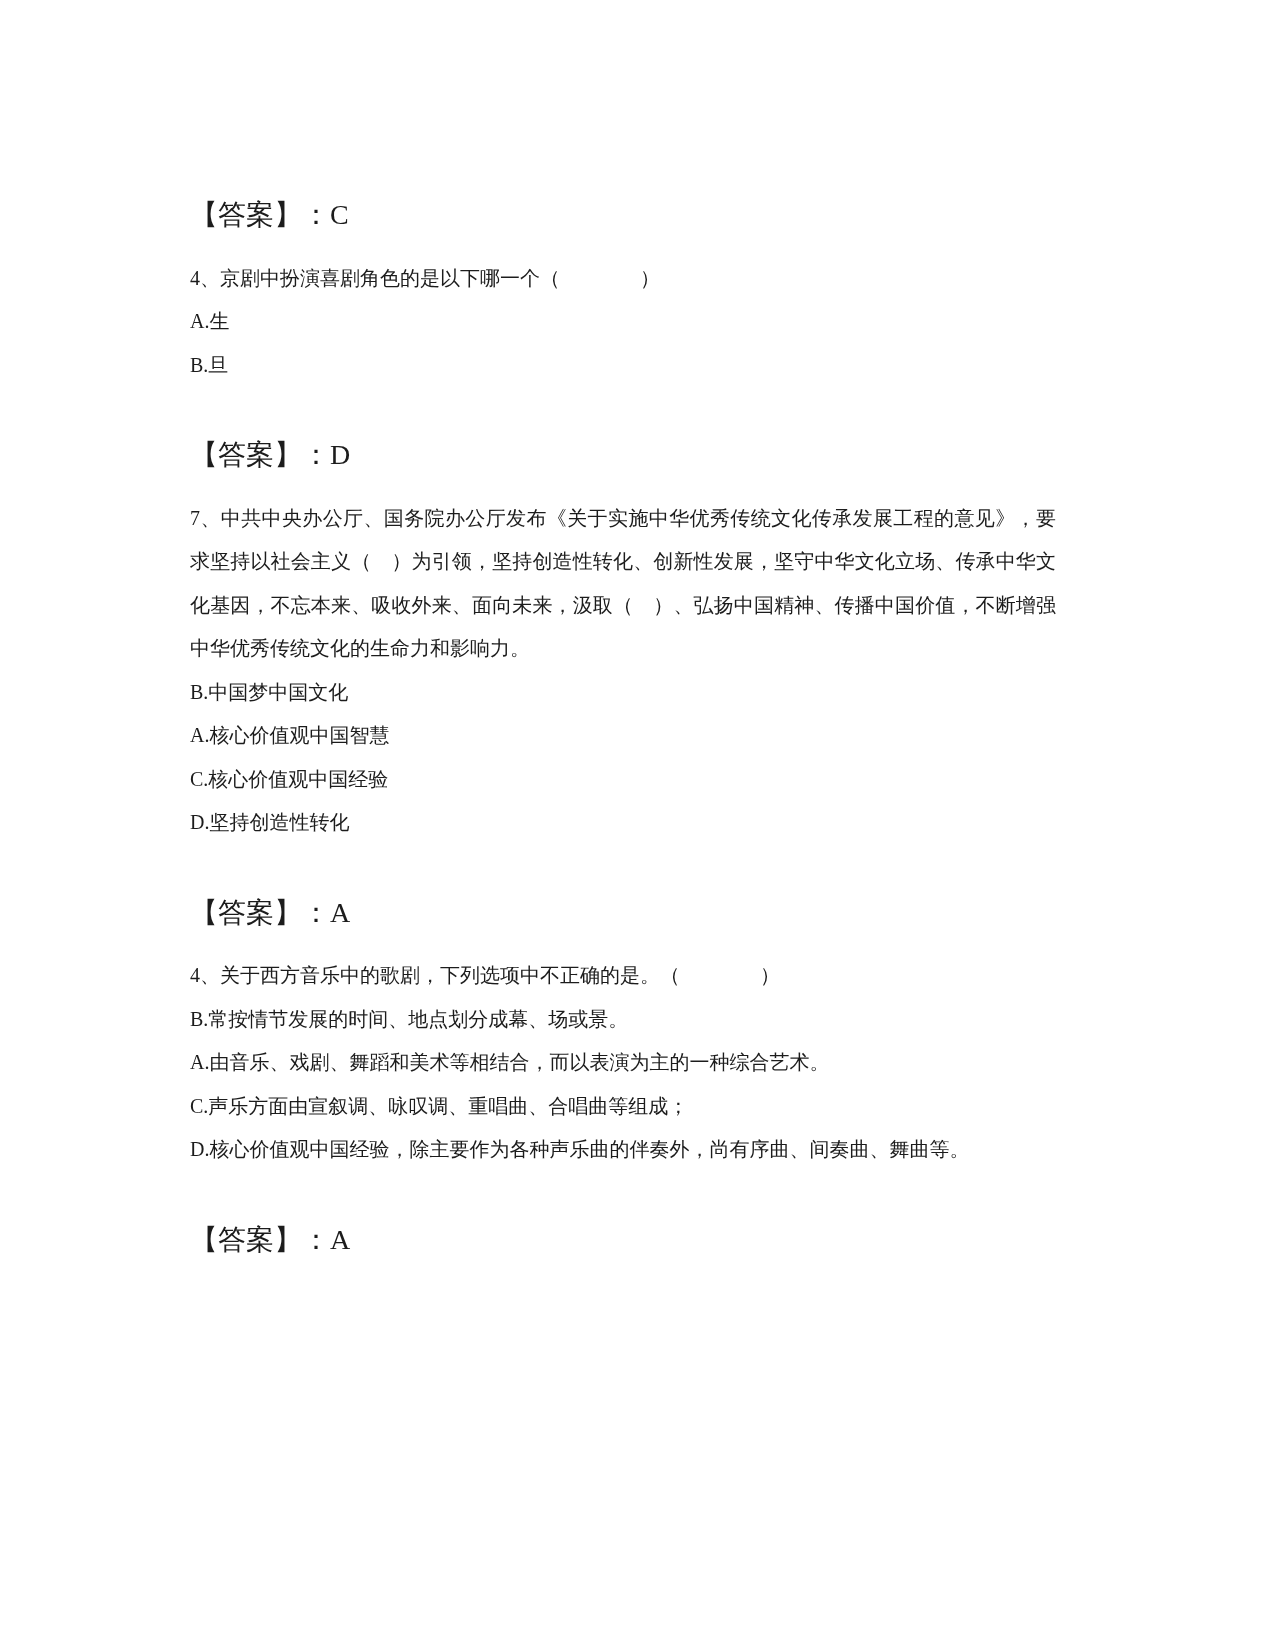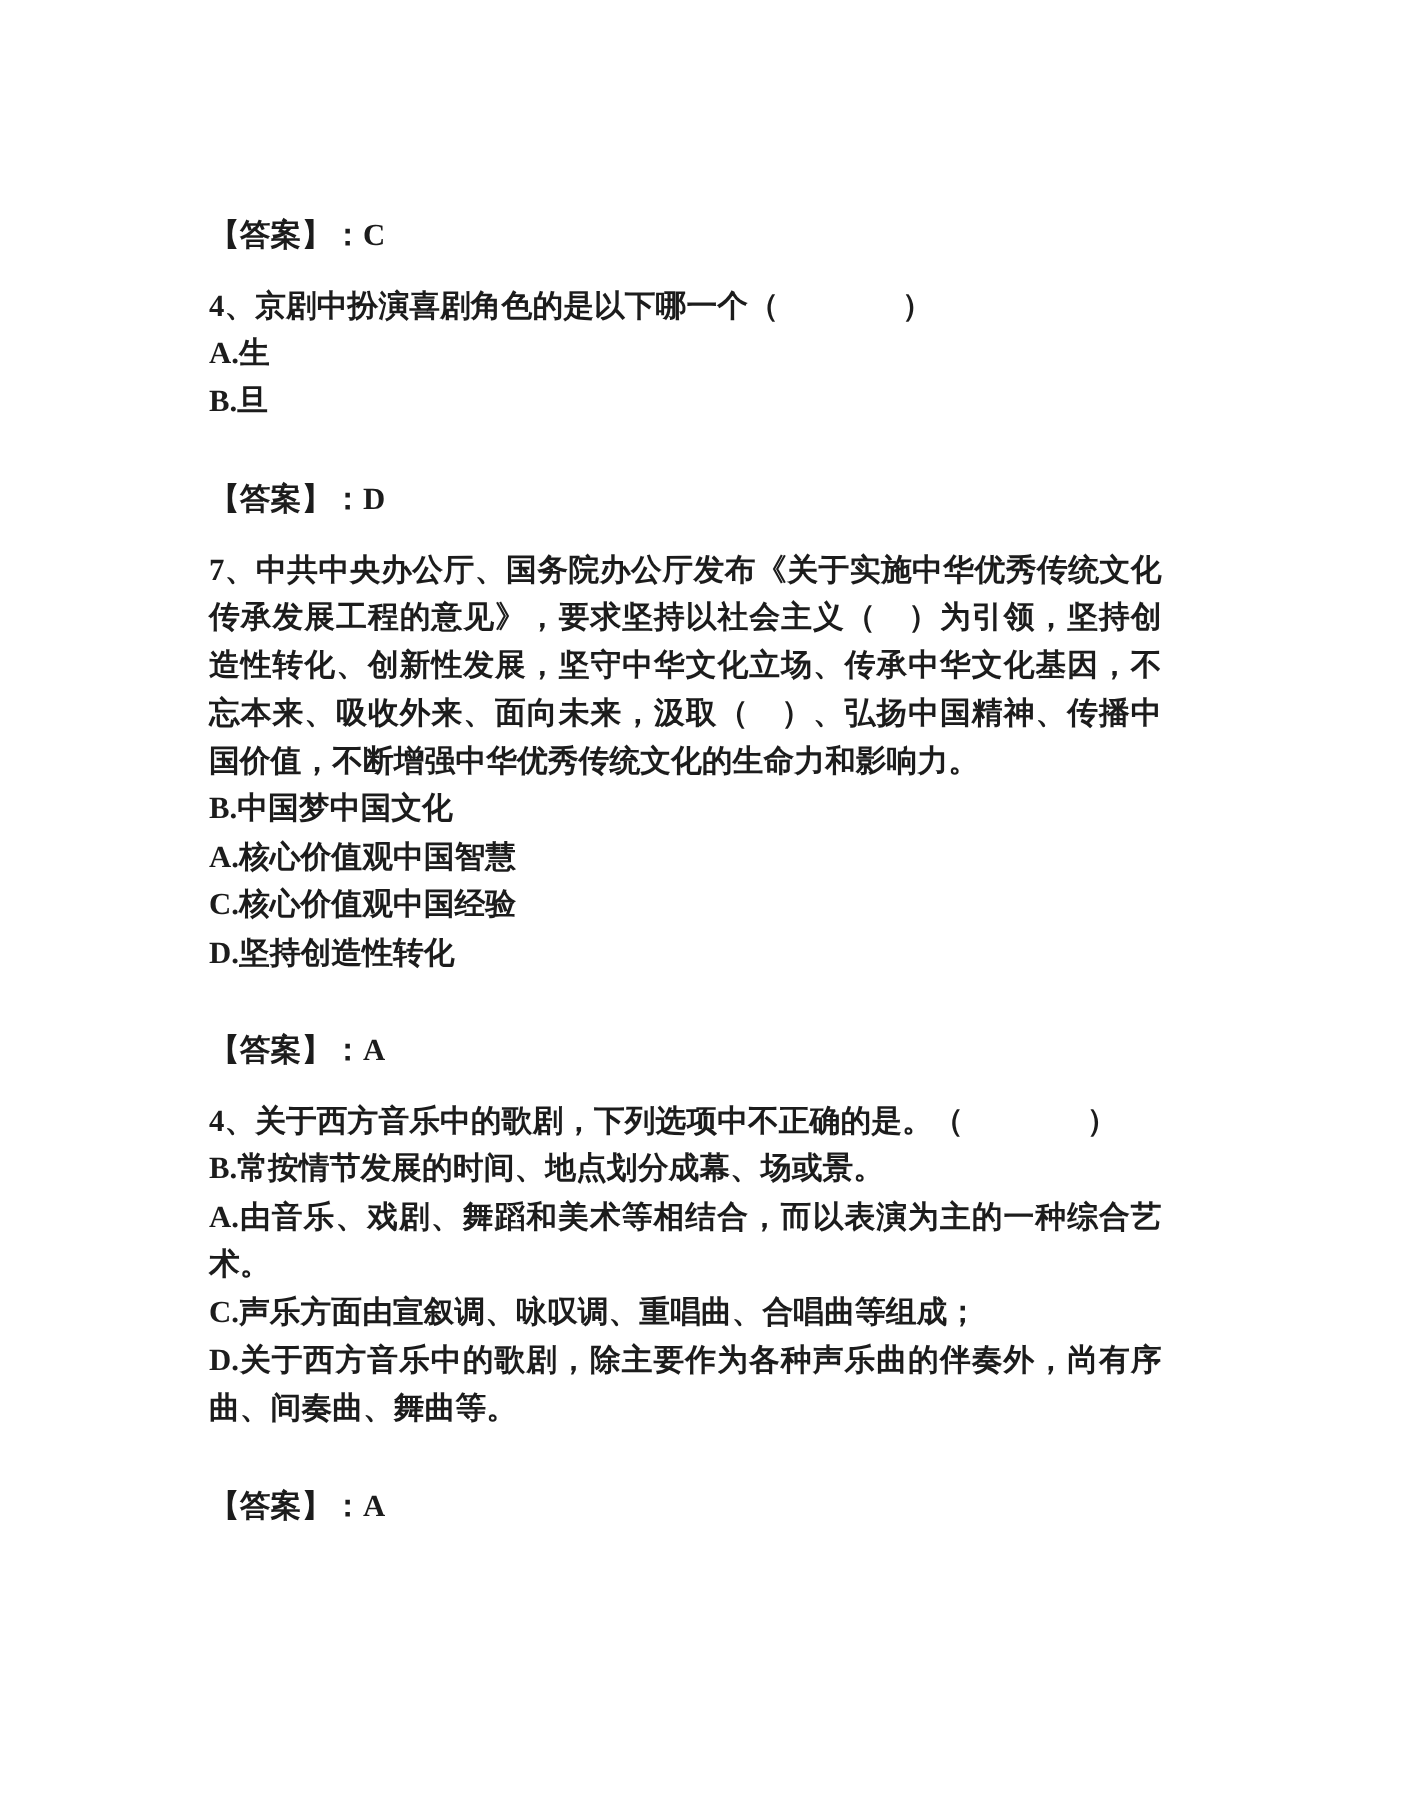--- a/index.html
+++ b/index.html
@@ -12,25 +12,24 @@
     height: 1650px;
     font-family: "Liberation Serif", "DejaVu Serif", serif;
     color: #1c1c1c;
     overflow: hidden;
   }
   .doc {
     box-sizing: content-box;
     padding-top: 193px;
     padding-left: 190px;
     width: 866px;
-    font-weight: bold;
   }
   .line, .stem, .option {
     margin: 0;
-    font-size: 28px;
+    font-size: 20px;
     line-height: 43.5px;
     text-align: justify;
     letter-spacing: 0;
     word-wrap: break-word;
   }
   .answer {
     margin: 46px 0 20px 0;
     font-size: 28px;
     line-height: 43.5px;
     white-space: nowrap;
@@ -66,18 +65,18 @@
     <p class="option">D.坚持创造性转化</p>
   </section>
 
   <div class="answer">【答案】：A</div>
 
   <section class="question">
     <p class="stem">4、关于西方音乐中的歌剧，下列选项中不正确的是。（　　　　）</p>
     <p class="option">B.常按情节发展的时间、地点划分成幕、场或景。</p>
     <p class="option">A.由音乐、戏剧、舞蹈和美术等相结合，而以表演为主的一种综合艺术。</p>
     <p class="option">C.声乐方面由宣叙调、咏叹调、重唱曲、合唱曲等组成；</p>
-    <p class="option">D.关于西方音乐中的歌剧，除主要作为各种声乐曲的伴奏外，尚有序曲、间奏曲、舞曲等。</p>
+    <p class="option">D.核心价值观中国经验，除主要作为各种声乐曲的伴奏外，尚有序曲、间奏曲、舞曲等。</p>
   </section>
 
   <div class="answer">【答案】：A</div>
 
 </div>
 
 </body></html>

